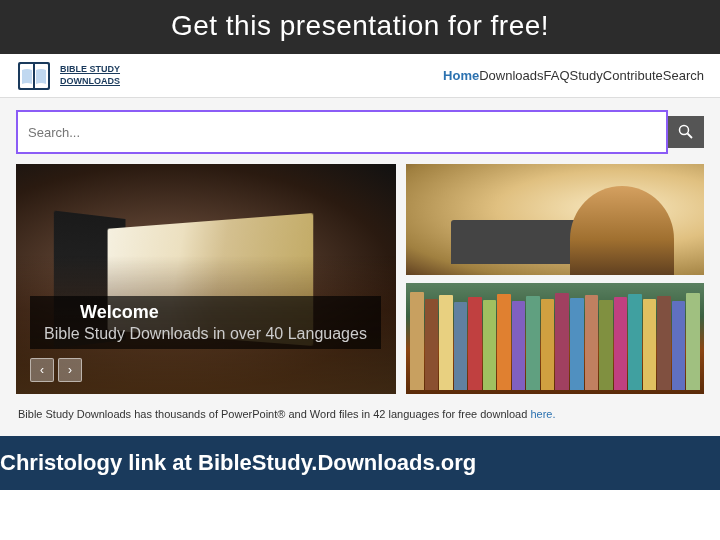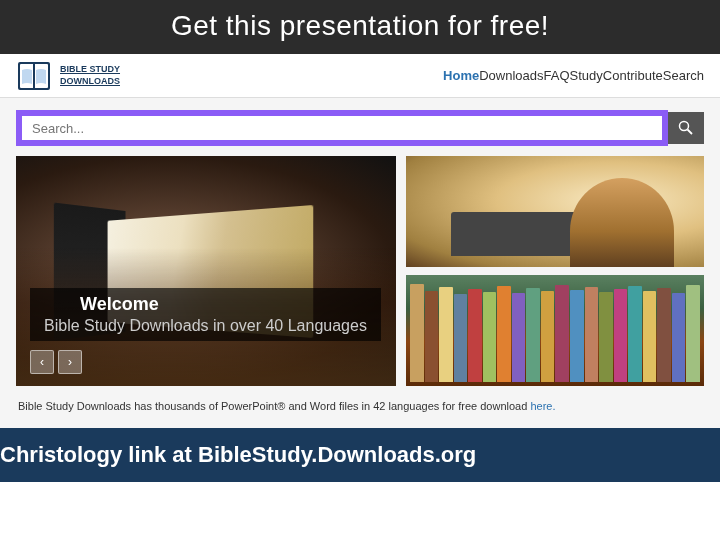--- a/index.html
+++ b/index.html
@@ -71,22 +71,22 @@
     }
 
     
     .search-bar {
       display: flex;
       align-items: center;
       margin-bottom: 10px;
     }
     .search-input {
       flex: 1;
-      height: 36px;
-      border: 6px solid #8b5cf6;
+      height: 44px;
+      border: 2px solid #8b5cf6;
       padding: 0 10px;
       font-size: 13px;
       color: #0c4a6e;
       outline: none;
     }
     .search-btn {
       width: 36px;
       height: 32px;
       background: #555;
       border: none;

